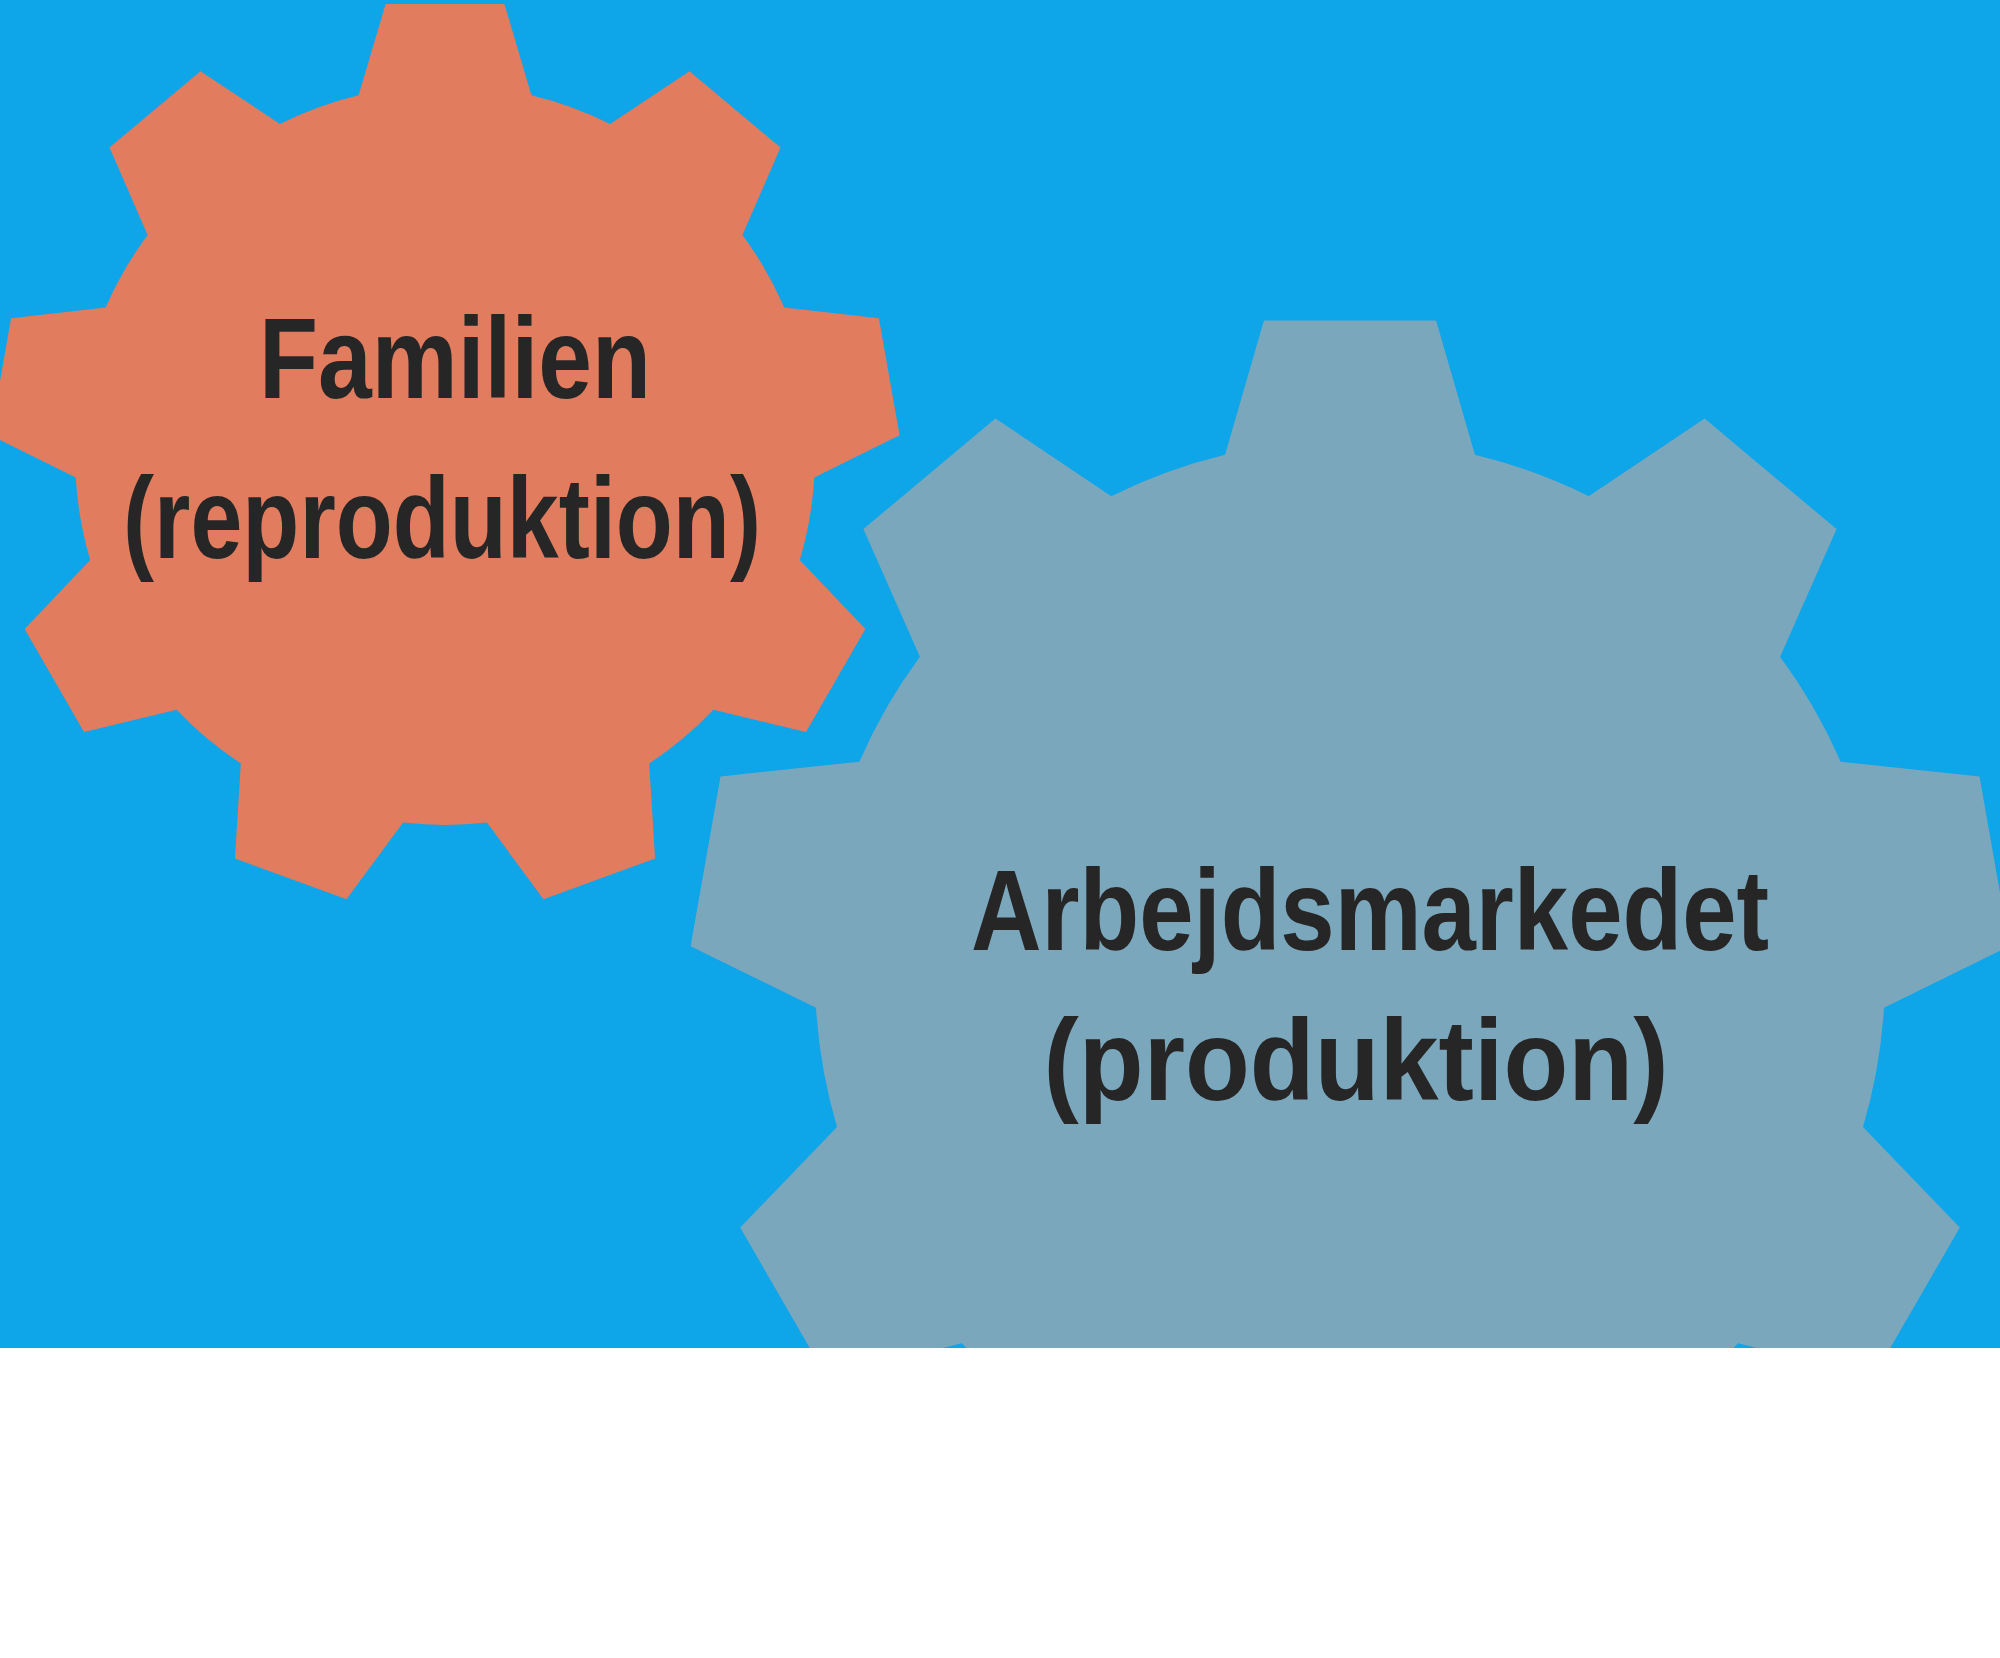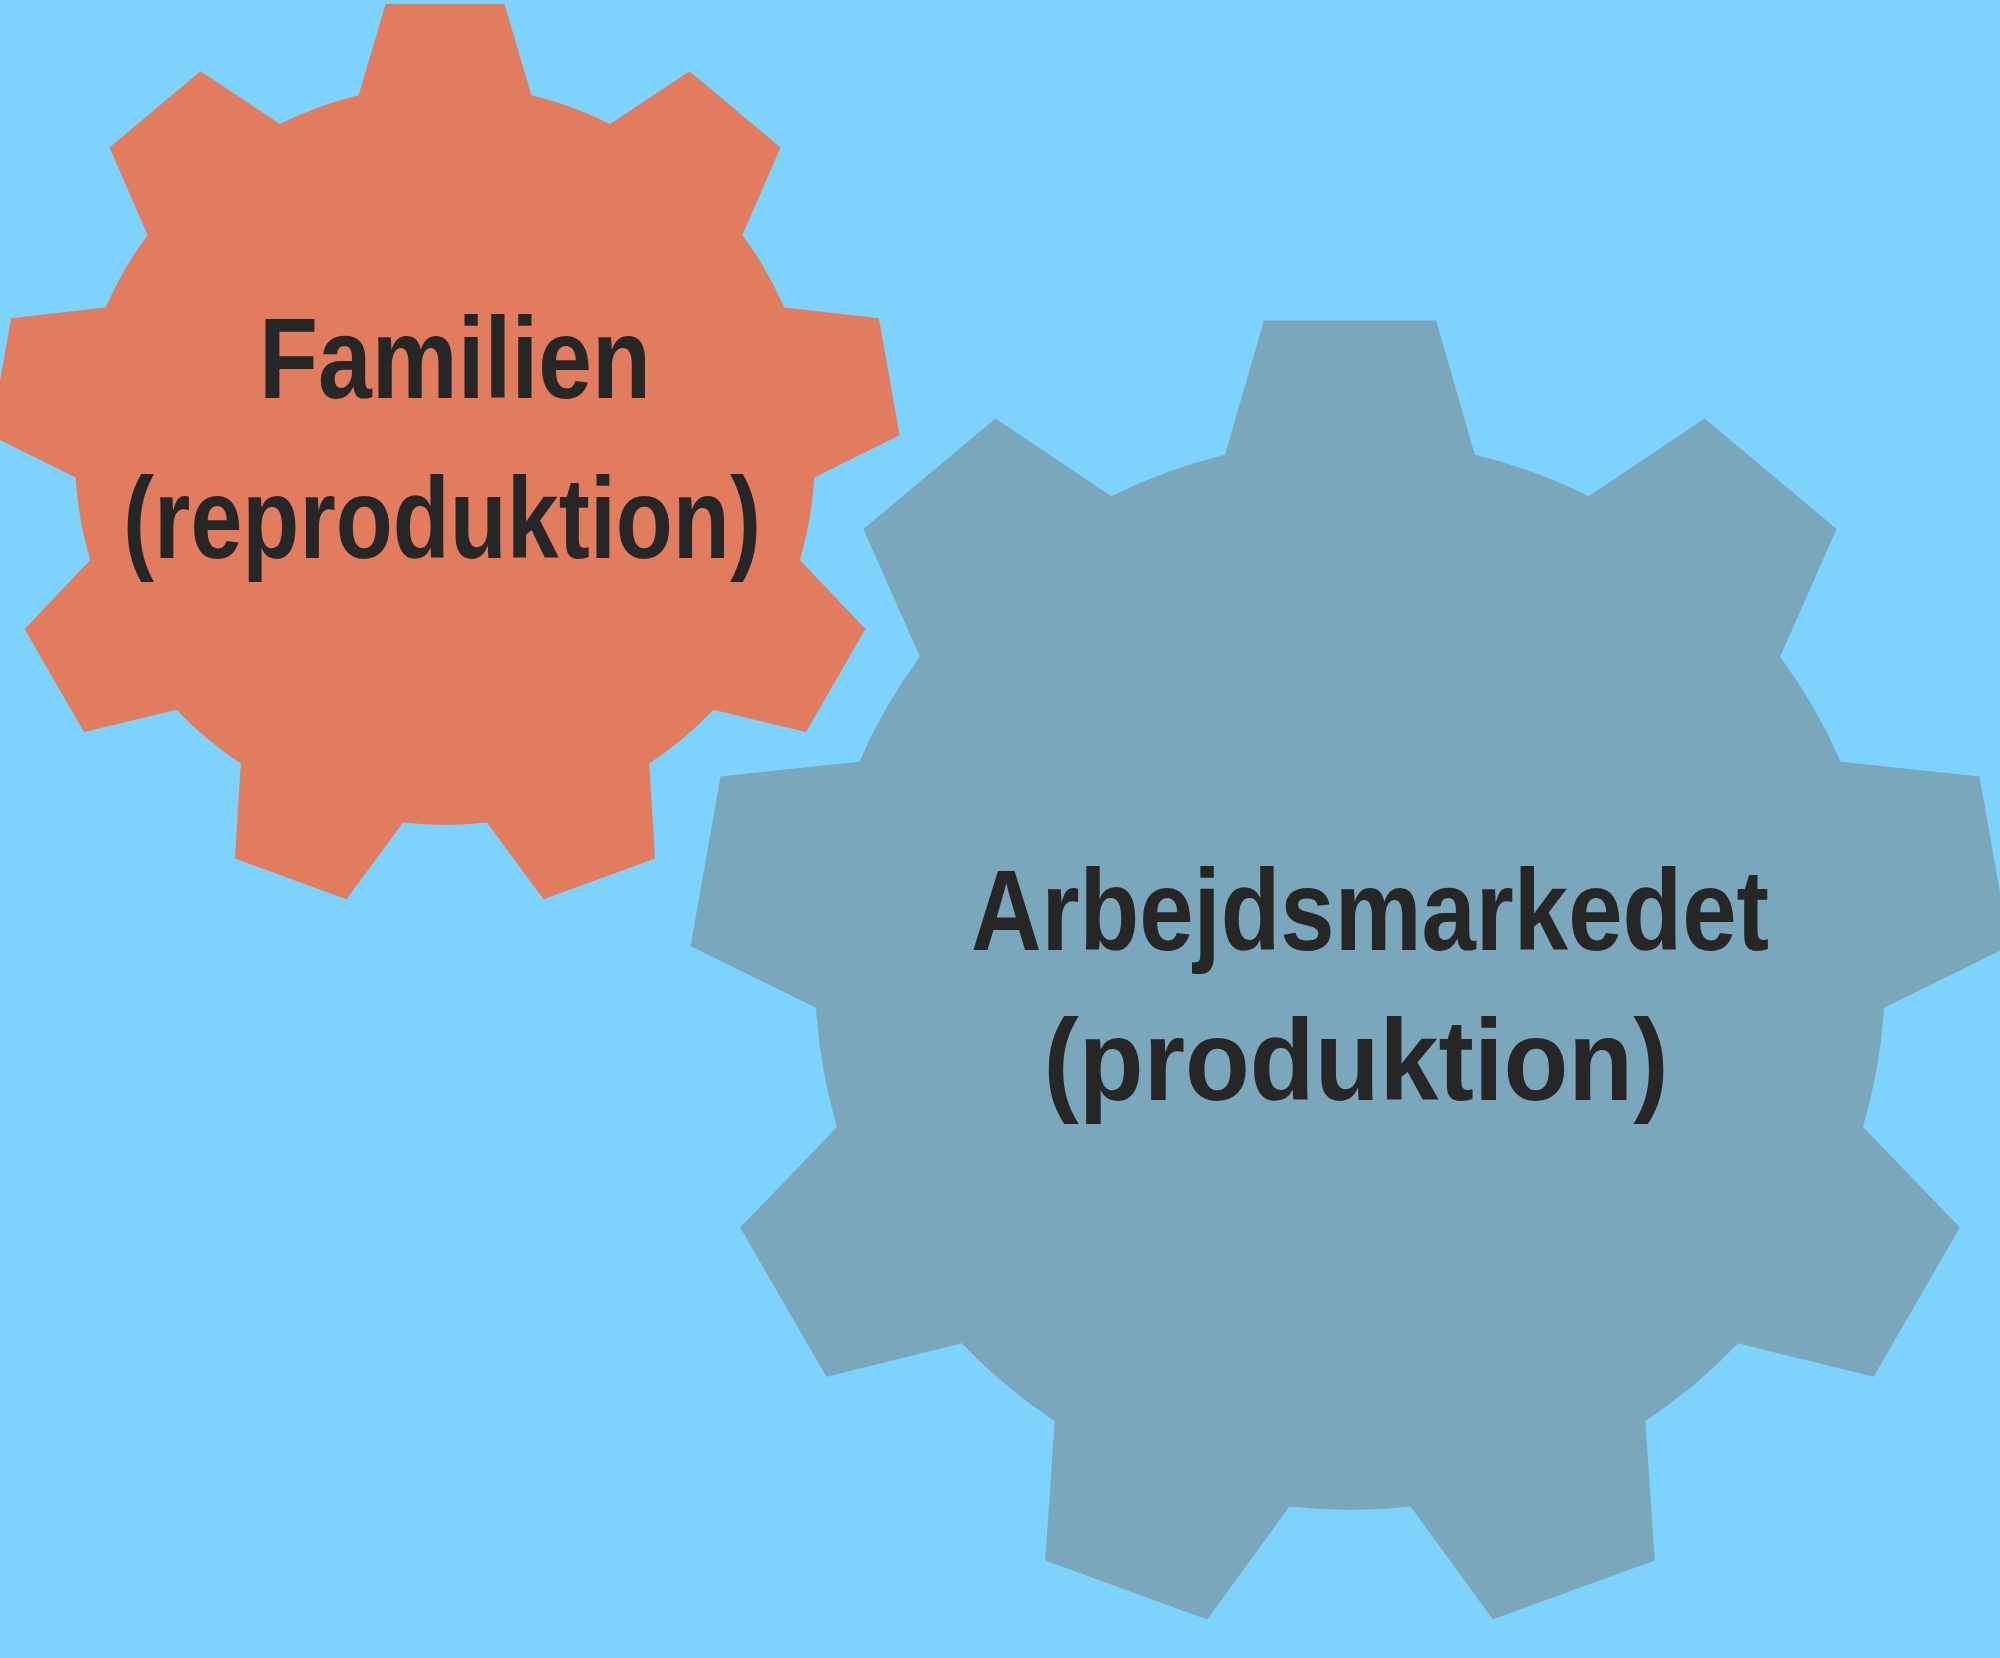--- a/index.html
+++ b/index.html
@@ -3,22 +3,22 @@
 <meta charset="utf-8">
 <style>
   html, body {
     margin: 0;
     padding: 0;
     background: #ffffff;
   }
   .stage {
     position: relative;
     width: 2000px;
-    height: 1658px;
-    background: #7dd3fc;
+    height: 1348px;
+    background: #0ea5e9;
     overflow: hidden;
   }
   svg.gears {
     display: block;
     width: 2000px;
     height: 1658px;
   }
   text.gear-label {
     font-family: "Liberation Sans", sans-serif;
     font-weight: bold;

